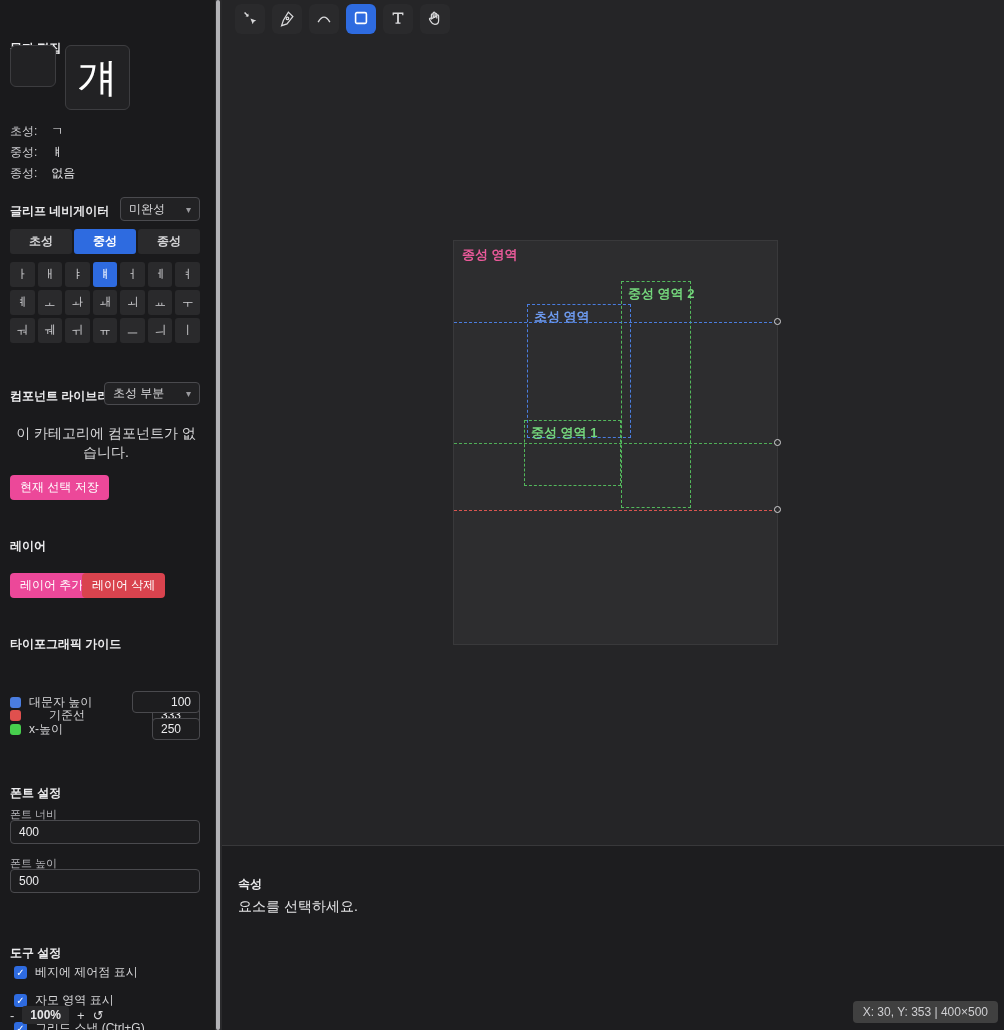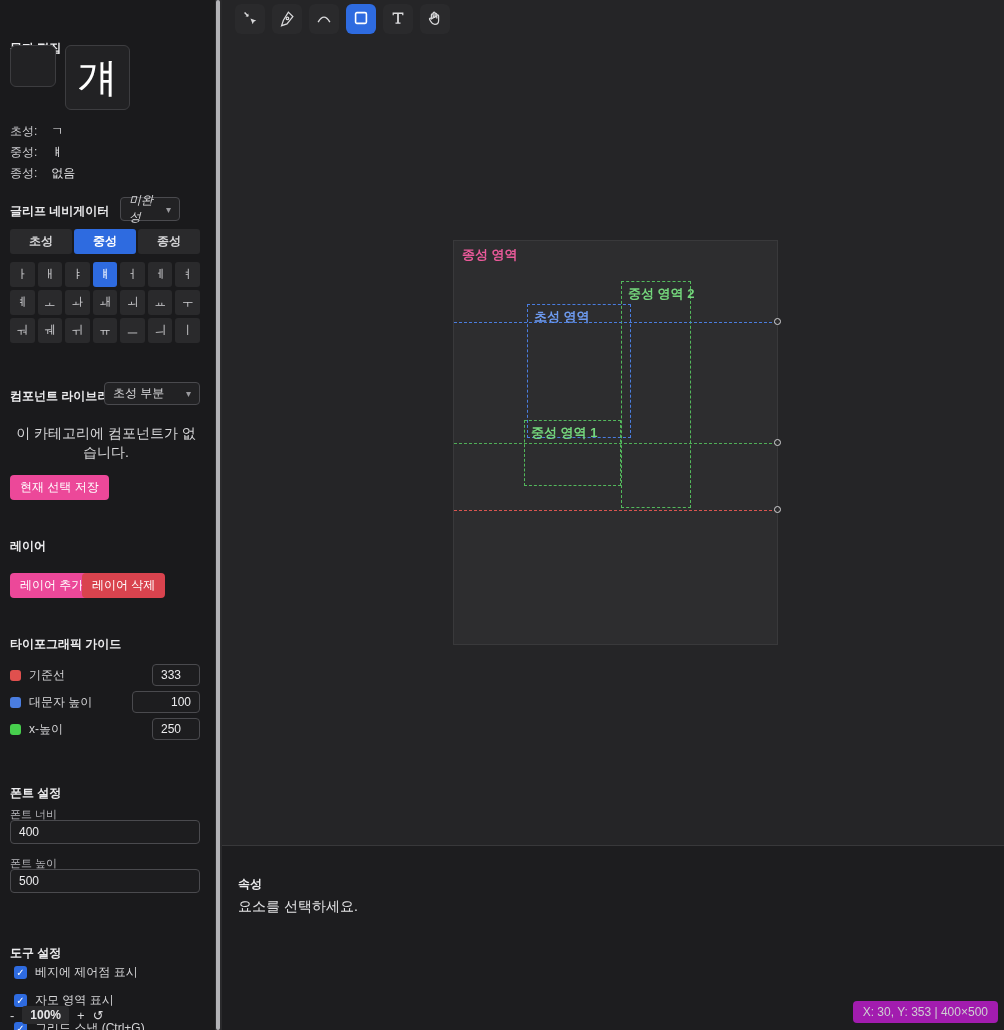--- a/index.html
+++ b/index.html
@@ -63,21 +63,21 @@
   .regionbox { position:absolute; border:1px dashed; }
   .guideline { position:absolute; left:0; width:100%; border-top:1px dashed; }
   .guidehandle { position:absolute; width:7px; height:7px; border:1.5px solid #d2d2d4; border-radius:50%;
     background:#2d2d2f; }
 
   
   #bottompanel { position:absolute; left:222px; top:845px; width:782px; height:185px; background:#1d1d1f;
     border-top:1px solid #38383a; }
   #prop-title { position:absolute; left:16px; top:30px; font-size:12px; font-weight:bold; color:#ececee; }
   #prop-msg { position:absolute; left:16px; top:52px; font-size:14px; color:#e3e3e5; }
-  #statuspill { position:absolute; right:6px; bottom:7px; background:#a21caf; border-radius:4px;
+  #statuspill { position:absolute; right:6px; bottom:7px; background:#404040; border-radius:4px;
     padding:4px 10px; font-size:12px; color:#cfcfd2; }
 </style>
 </head>
 <body>
 
 <div id="app">
 
   <div id="sidebar">
 
     <div class="abs h1" style="left:10px; top:40px;">문자 편집</div>
@@ -87,21 +87,21 @@
       <span>걔</span>
     </div>
 
     <div id="char-info" class="abs" style="left:10px; top:123px; width:190px;">
         <div class="infoline" style="margin-bottom: 4px;"><span>초성:</span><span class="val">ㄱ</span></div>
         <div class="infoline" style="margin-bottom: 4px;"><span>중성:</span><span class="val">ㅒ</span></div>
         <div class="infoline" style="margin-bottom: 4px;"><span>종성:</span><span class="val">없음</span></div>
       </div>
 
     <div class="abs h1" style="left:10px; top:203px;">글리프 네비게이터</div>
-    <div class="abs dd" style="left:120px; top:197px; width:60px; height:24px;font-style:italic;">
+    <div class="abs dd" style="left:120px; top:197px; width:80px; height:24px;">
       <span>미완성</span>
       <span class="chev">▾</span>
     </div>
 
     <div id="jamo-tabs" class="abs tabs" style="left:10px; top:229px; width:190px;border-radius:12px;">
         <div class="tab">초성</div>
         <div class="tab active">중성</div>
         <div class="tab">종성</div>
       </div>
 
@@ -136,21 +136,21 @@
     </div>
     <div class="abs emptymsg" style="left:10px; top:424px; width:192px;">이 카테고리에 컴포넌트가 없습니다.</div>
     <button class="abs btn blue" style="left:10px; top:475px;">현재 선택 저장</button>
 
     <div class="abs h1" style="left:10px; top:538px;">레이어</div>
     <button class="abs btn blue" style="left:10px; top:573px;">레이어 추가</button>
     <button class="abs btn red" style="left:82px; top:573px;">레이어 삭제</button>
 
     <div class="abs h1" style="left:10px; top:636px;">타이포그래픽 가이드</div>
     <div id="typo-rows">
-        <div class="guiderow" style="top: 664px;">
+        <div class="guiderow" style="top: 704px; gap: 20px;">
           <span class="guidedot" style="background:#e0504e"></span>
           <span class="glabel">기준선</span>
           <input class="numinput" style="width: 48px; height: 22px;" value="333">
         </div>
         <div class="guiderow" style="top: 691px;">
           <span class="guidedot" style="background:#4a7de0"></span>
           <span class="glabel">대문자 높이</span>
           <input class="numinput" style="width: 68px; height: 22px; text-align: right;" value="100">
         </div>
         <div class="guiderow" style="top: 718px;">

